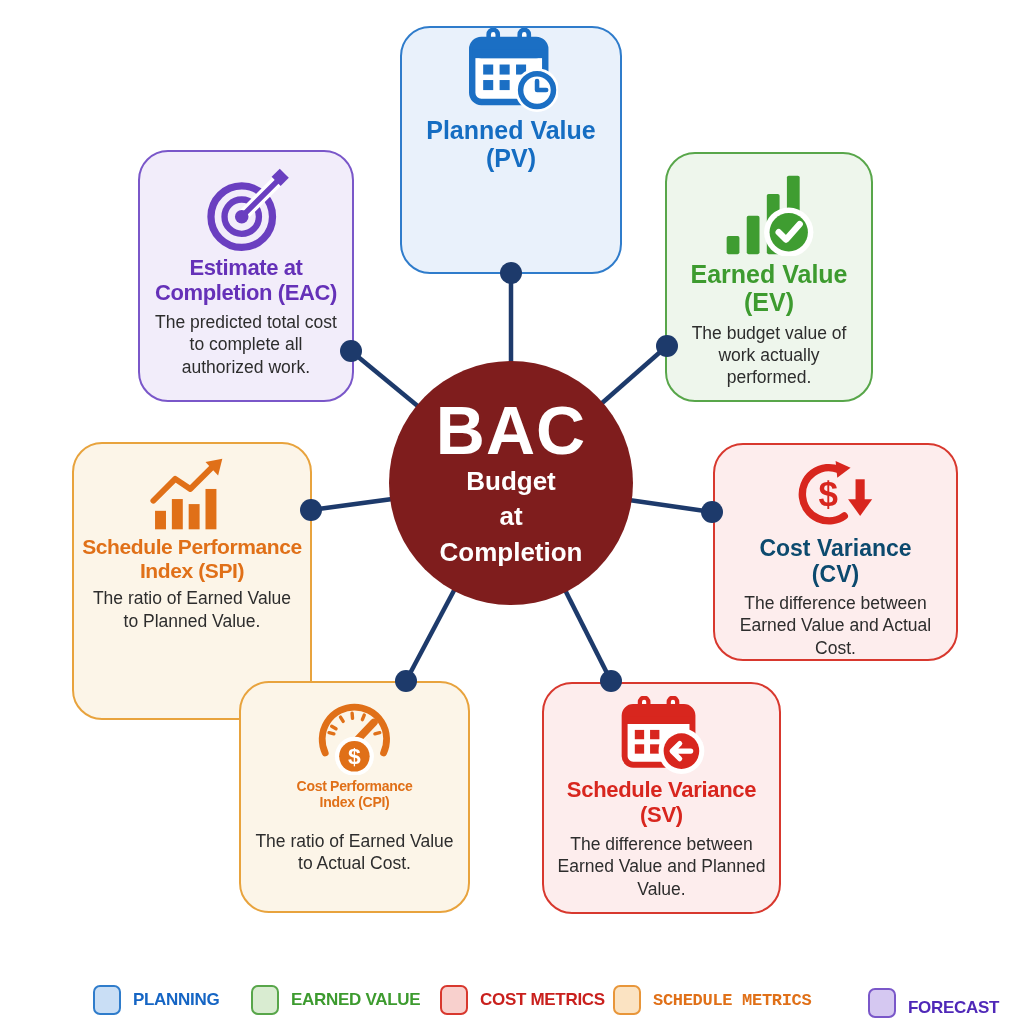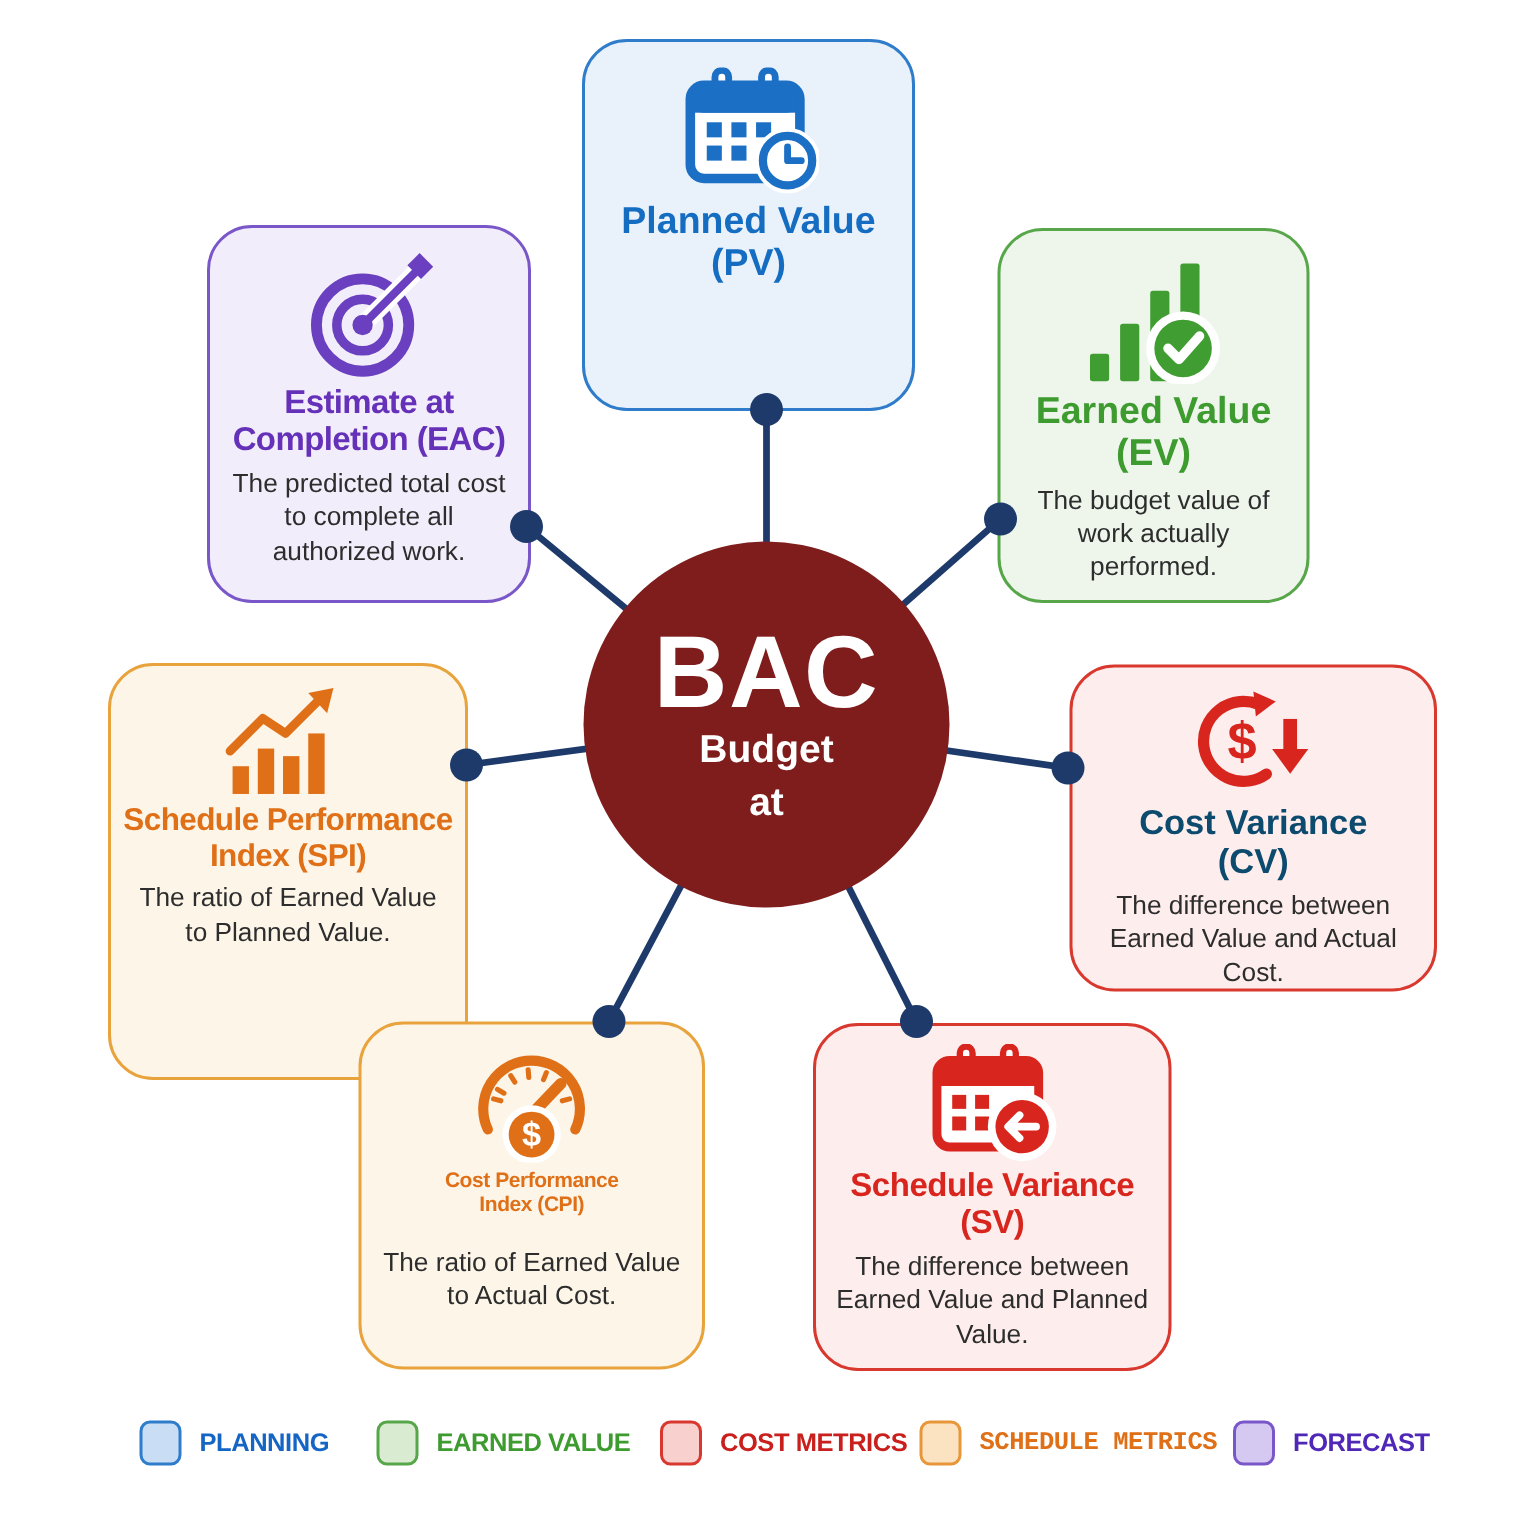--- a/index.html
+++ b/index.html
@@ -9,21 +9,21 @@
 
   .layer{position:absolute;left:0;top:0;width:1024px;height:1024px;pointer-events:none;}
   #lines-layer{z-index:1;}
   #dots-layer{z-index:3;}
 
   .card{position:absolute;z-index:2;box-sizing:border-box;border:2.5px solid;border-radius:30px;
         display:flex;flex-direction:column;align-items:center;text-align:center;}
   .card-title{font-weight:bold;line-height:1.13;}
   .card-desc{font-size:17.5px;line-height:1.28;color:#2d2d2d;margin-top:5px;}
 
-  .card-pv {left:388px;top:26px;width:222px;height:248px;background:#e9f1fb;border-color:#2f7ccb;padding-top:17px;}
+  .card-pv {left:400px;top:26px;width:222px;height:248px;background:#e9f1fb;border-color:#2f7ccb;}
   .card-pv .card-title{color:#156dc2;font-size:25px;}
   .card-eac{left:138px;top:150px;width:216px;height:252px;background:#f2edfa;border-color:#7a57c9;padding-top:14px;}
   .card-eac .card-title{color:#6531b8;font-size:22px;letter-spacing:-0.4px;}
   .card-ev {left:665px;top:152px;width:208px;height:250px;background:#eef6ec;border-color:#58a64a;padding-top:18px;}
   .card-ev .card-title{color:#3d9b2f;font-size:25px;}
   .card-spi{left:72px;top:442px;width:240px;height:278px;background:#fcf5e8;border-color:#e8a33d;padding-top:13px;}
   .card-spi .card-title{color:#e07018;font-size:21px;letter-spacing:-0.4px;}
   .card-cv {left:713px;top:443px;width:245px;height:218px;background:#fdeded;border-color:#d8382e;padding-top:11px;}
   .card-cv .card-title{color:#0c4a6e;font-size:23px;}
   .card-cpi{left:239px;top:681px;width:231px;height:232px;background:#fcf5e8;border-color:#e8a33d;padding-top:14px;}
@@ -33,36 +33,36 @@
 
   .icon{display:block;margin:0 auto 4px auto;}
   .ic-84{height:84px;} .ic-80{height:80px;} .ic-78{height:78px;} .ic-74{height:74px;} .ic-86{height:86px;}
 
   #center-node{position:absolute;left:389px;top:361px;width:244px;height:244px;border-radius:50%;
     background:#7f1d1d;z-index:4;display:flex;flex-direction:column;align-items:center;justify-content:center;color:#fff;}
   #center-abbr{font-size:68px;font-weight:bold;letter-spacing:1px;line-height:1;}
   .center-sub{font-size:26px;font-weight:bold;line-height:1.35;}
 
   #legend{position:absolute;left:0;top:944px;width:1024px;height:40px;z-index:2;}
-  .legend-item{position:absolute;display:flex;align-items:center;height:36px;}
+  .legend-item{position:absolute;display:flex;align-items:center;height:36px;margin-top:38px;}
   .legend-swatch{width:28px;height:30px;border-radius:7px;border:2.5px solid;box-sizing:border-box;}
   .legend-label{margin-left:12px;font-size:17px;font-weight:bold;letter-spacing:-0.3px;white-space:nowrap;}
   .legend-item:nth-of-type(1){left:93px;}
   .legend-item:nth-of-type(1) .legend-swatch{background:#c9def5;border-color:#2f7ccb;}
   .legend-item:nth-of-type(1) .legend-label{color:#1565c4;}
   .legend-item:nth-of-type(2){left:251px;}
   .legend-item:nth-of-type(2) .legend-swatch{background:#d9ecd1;border-color:#58a64a;}
   .legend-item:nth-of-type(2) .legend-label{color:#3d9b2f;}
   .legend-item:nth-of-type(3){left:440px;}
   .legend-item:nth-of-type(3) .legend-swatch{background:#f8d0cd;border-color:#d8382e;}
   .legend-item:nth-of-type(3) .legend-label{color:#c9201d;}
   .legend-item:nth-of-type(4){left:613px;}
   .legend-item:nth-of-type(4) .legend-swatch{background:#fbe3c2;border-color:#e8963a;}
   .legend-item:nth-of-type(4) .legend-label{color:#e07018;font-family:Liberation Mono, monospace;}
-  .legend-item:nth-of-type(5){left:822px;}
+  .legend-item:nth-of-type(5){left:868px;align-items:flex-end;}
   .legend-item:nth-of-type(5) .legend-swatch{background:#d5c8f1;border-color:#7a57c9;}
   .legend-item:nth-of-type(5) .legend-label{color:#4f28b8;}
 </style>
 </head>
 <body>
 
 <div id="canvas">
 
   <svg id="lines-layer" class="layer" viewBox="0 0 1024 1024">
     <g stroke="#1d3a6b" stroke-width="4.5">
@@ -203,20 +203,21 @@
       <circle cx="712" cy="512" r="11"></circle>
       <circle cx="406" cy="681" r="11"></circle>
       <circle cx="611" cy="681" r="11"></circle>
     </g>
   </svg>
 
   <div id="center-node">
     <div id="center-abbr">BAC</div>
     <div class="center-sub">Budget</div>
     <div class="center-sub">at</div>
+    <div class="center-sub">Completion</div>
   </div>
 
   <div id="legend">
     <div class="legend-item">
       <span class="legend-swatch"></span>
       <span class="legend-label">PLANNING</span>
     </div>
     <div class="legend-item">
       <span class="legend-swatch"></span>
       <span class="legend-label">EARNED VALUE</span>

